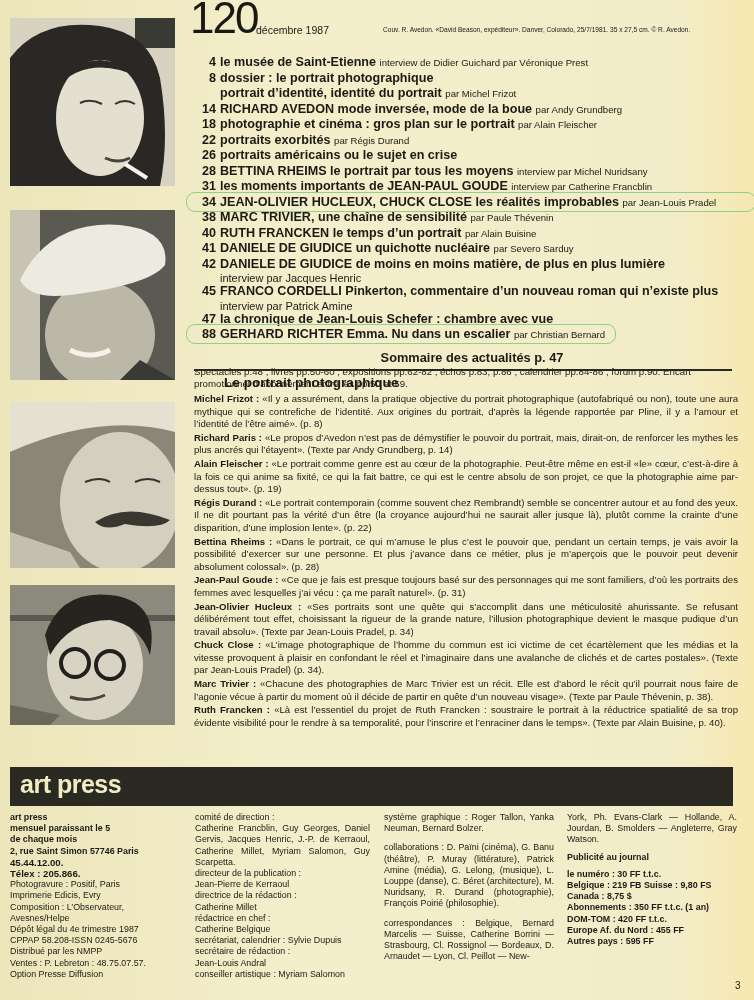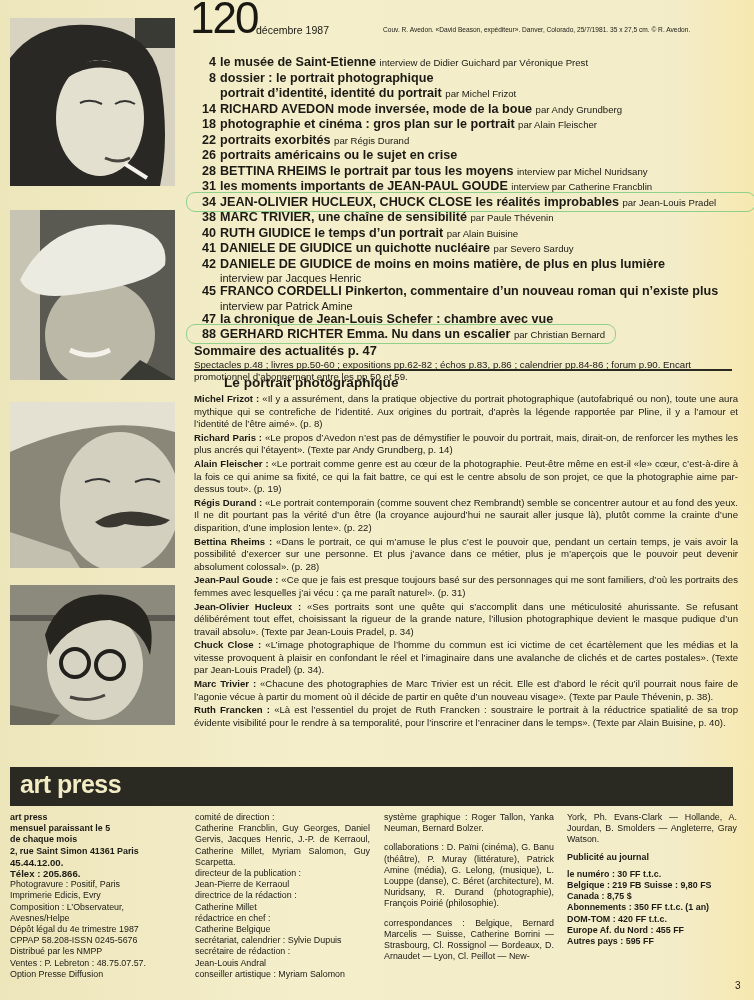--- a/index.html
+++ b/index.html
@@ -29,21 +29,21 @@
 
   .toc { position: absolute; left: 194px; top: 55px; width: 556px; }
   .toc-row { font-size: 12.6px; line-height: 15.5px; white-space: nowrap; font-weight: bold; position: relative; }
   .toc-row .num { display: inline-block; width: 22px; text-align: right; margin-right: 4px; }
   .toc-row .title { font-weight: bold; margin-top: 28px; }
   .toc-row .by { font-weight: normal; font-size: 9.6px; }
   .toc-row .sub { font-weight: normal; font-size: 11px; padding-left: 26px; display: block; line-height: 12px; }
   .highlight {
     position: absolute; border: 1.5px solid #8fd08a; border-radius: 9px; pointer-events: none;
   }
-  .summary-title { font-size: 12.8px; font-weight: bold; line-height: 16px; margin-top: 0; }
+  .summary-title { font-size: 12.8px; font-weight: bold; line-height: 16px; margin-top: 7px; text-align: center; }
   .summary-text { font-size: 9.7px; line-height: 12.5px; width: 550px; }
 
   .rule { position: absolute; left: 194px; top: 369px; width: 538px; height: 2px; background: #2a2a20; }
 
   .portrait-section { position: absolute; left: 194px; top: 374px; width: 544px; }
   .ps-title { font-size: 13.6px; font-weight: bold; line-height: 18px; padding-left: 30px; }
   .ps-entry { font-size: 9.6px; line-height: 12.6px; text-align: justify; margin-top: 1px; }
   .ps-entry .who { font-weight: bold; }
 
   .banner { position: absolute; left: 10px; top: 767px; width: 723px; height: 39px; background: #2b2a22; }
@@ -120,21 +120,21 @@
     <div class="toc-row"><span class="num">8</span><span class="title">dossier : le portrait photographique</span></div>
     <div class="toc-row"><span class="num"></span><span class="title">portrait d’identité, identité du portrait</span> <span class="by">par Michel Frizot</span></div>
     <div class="toc-row"><span class="num">14</span><span class="title">RICHARD AVEDON mode inversée, mode de la boue</span> <span class="by">par Andy Grundberg</span></div>
     <div class="toc-row"><span class="num">18</span><span class="title">photographie et cinéma   : gros plan sur le portrait</span> <span class="by">par Alain Fleischer</span></div>
     <div class="toc-row"><span class="num">22</span><span class="title">portraits exorbités</span> <span class="by">par Régis Durand</span></div>
     <div class="toc-row"><span class="num">26</span><span class="title">portraits américains ou le sujet en crise</span></div>
     <div class="toc-row"><span class="num">28</span><span class="title">BETTINA RHEIMS le portrait par tous les moyens</span> <span class="by">interview par Michel Nuridsany</span></div>
     <div class="toc-row"><span class="num">31</span><span class="title">les moments importants de JEAN-PAUL GOUDE</span> <span class="by">interview par Catherine Francblin</span></div>
     <div class="toc-row"><span class="num">34</span><span class="title">JEAN-OLIVIER HUCLEUX, CHUCK CLOSE les réalités improbables</span> <span class="by">par Jean-Louis Pradel</span><div class="highlight" style="left: -8px; top: -3px; height: 20px; width: 570px;"></div></div>
     <div class="toc-row"><span class="num">38</span><span class="title">MARC TRIVIER, une chaîne de sensibilité</span> <span class="by">par Paule Thévenin</span></div>
-    <div class="toc-row"><span class="num">40</span><span class="title">RUTH GIUDICE le temps d’un portrait</span> <span class="by">par Alain Buisine</span></div>
+    <div class="toc-row"><span class="num">40</span><span class="title">RUTH FRANCKEN le temps d’un portrait</span> <span class="by">par Alain Buisine</span></div>
     <div class="toc-row"><span class="num">41</span><span class="title">DANIELE DE GIUDICE un quichotte nucléaire</span> <span class="by">par Severo Sarduy</span></div>
     <div class="toc-row"><span class="num">42</span><span class="title">DANIELE DE GIUDICE de moins en moins matière, de plus en plus lumière</span><span class="sub">interview par Jacques Henric</span></div>
     <div class="toc-row"><span class="num">45</span><span class="title">FRANCO CORDELLI Pinkerton, commentaire d’un nouveau roman qui n’existe plus</span><span class="sub">interview par Patrick Amine</span></div>
     <div class="toc-row"><span class="num">47</span><span class="title">la chronique de Jean-Louis Schefer : chambre avec vue</span></div>
     <div class="toc-row"><span class="num">88</span><span class="title">GERHARD RICHTER Emma. Nu dans un escalier</span> <span class="by">par Christian Bernard</span><div class="highlight" style="left: -8px; top: -3px; height: 20px; width: 430px;"></div></div>
     <div class="summary-title">Sommaire des actualités p. 47</div>
     <div class="summary-text">Spectacles p.48 ; livres pp.50-60 ; expositions pp.62-82 ; échos p.83, p.86 ; calendrier pp.84-86 ; forum p.90. Encart promotionnel d’abonnement entre les pp 50 et 59.</div>
   </div>
 
 <div class="rule"></div>
@@ -156,21 +156,21 @@
 </div>
 
 <div class="banner">
   <div class="banner-title">art press</div>
 </div>
 
 <div class="colophon" id="col1">
     <div class="b">art press</div>
     <div class="b">mensuel paraissant le 5</div>
     <div class="b">de chaque mois</div>
-    <div class="b">2, rue Saint Simon 41361 Paris</div>
+    <div class="b">2, rue Saint Simon 57746 Paris</div>
     <div class="big-b">45.44.12.00.</div>
     <div class="big-b">Télex : 205.866.</div>
     <div>Photogravure : Positif, Paris</div>
     <div>Imprimerie Edicis, Evry</div>
     <div>Composition : L’Observateur,</div>
     <div>Avesnes/Helpe</div>
     <div>Dépôt légal du 4e trimestre 1987</div>
     <div>CPPAP 58.208-ISSN 0245-5676</div>
     <div>Distribué par les NMPP</div>
     <div>Ventes : P. Lebreton : 48.75.07.57.</div>

